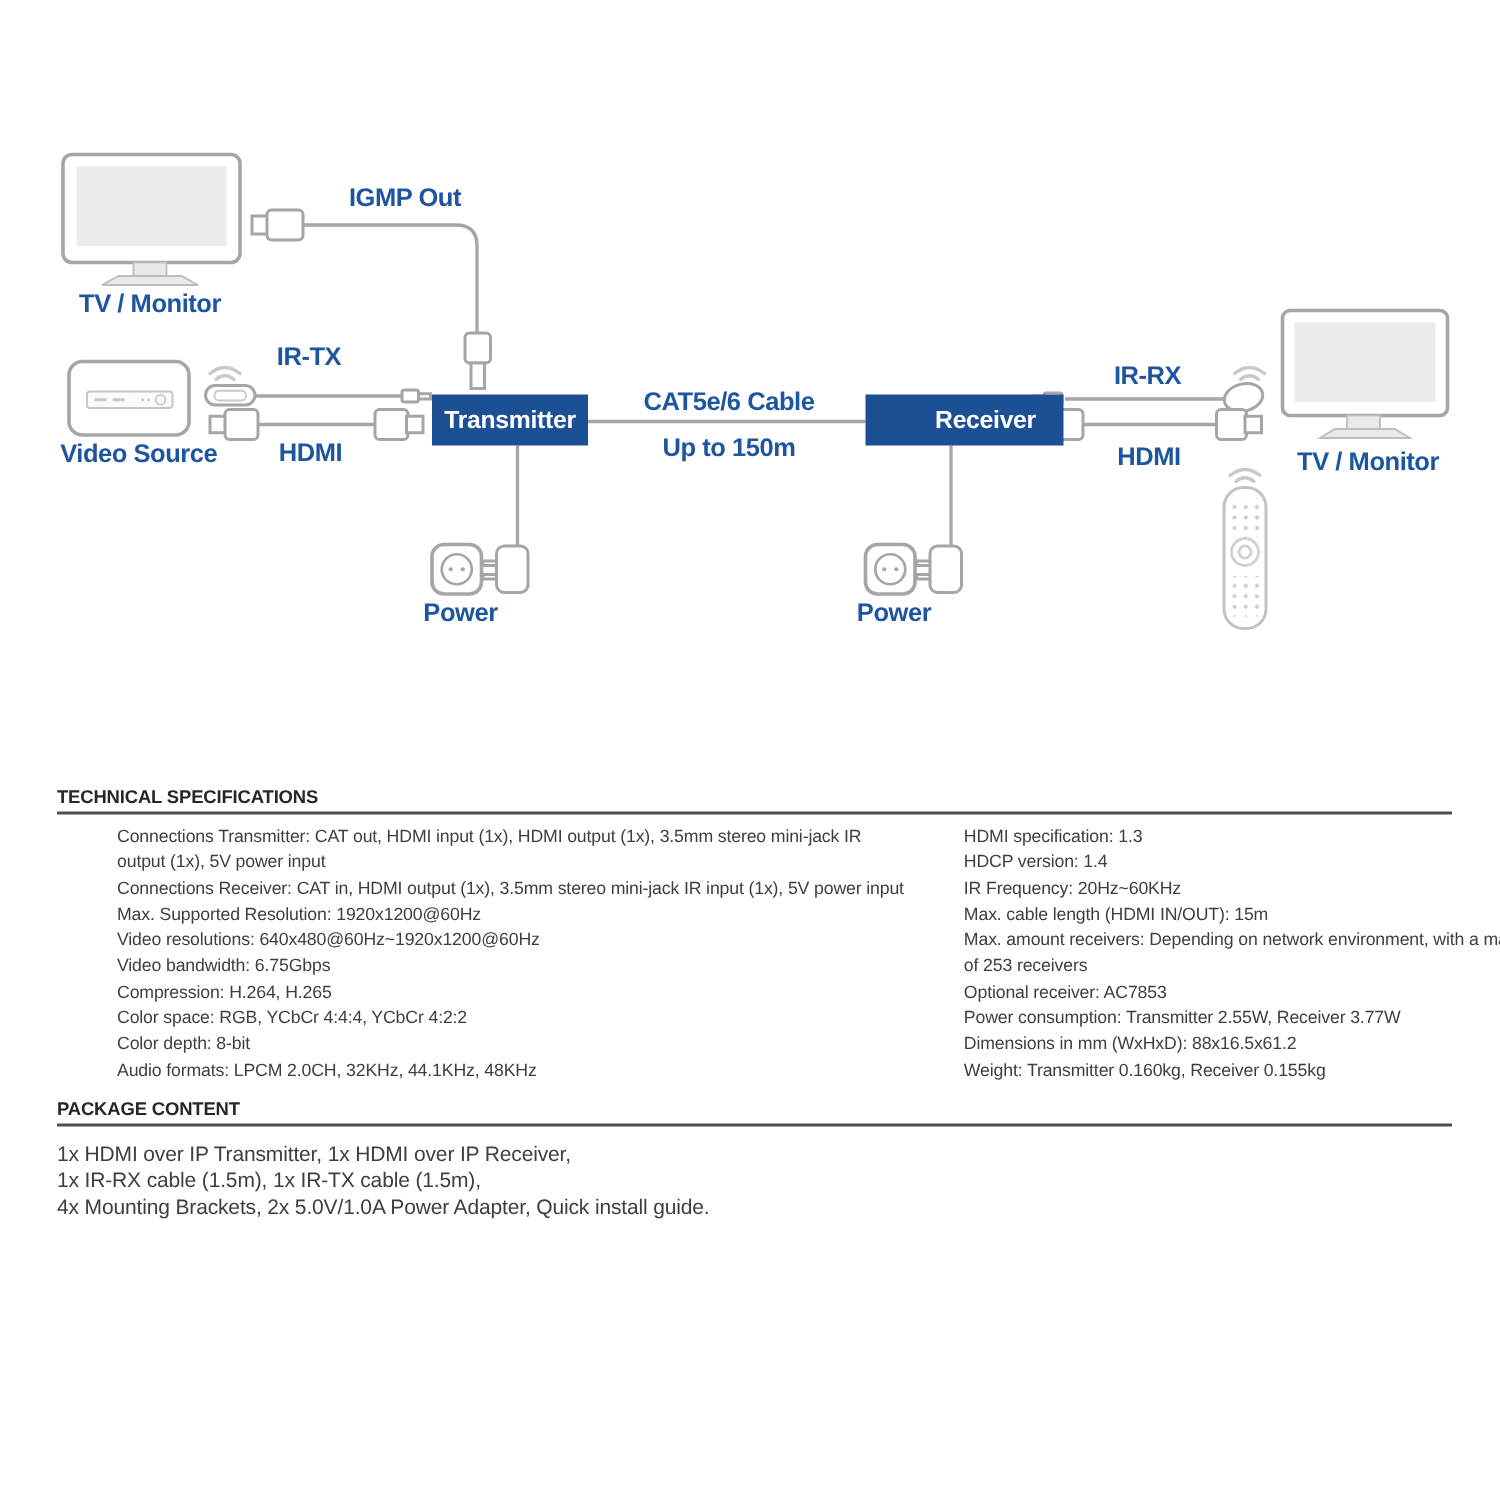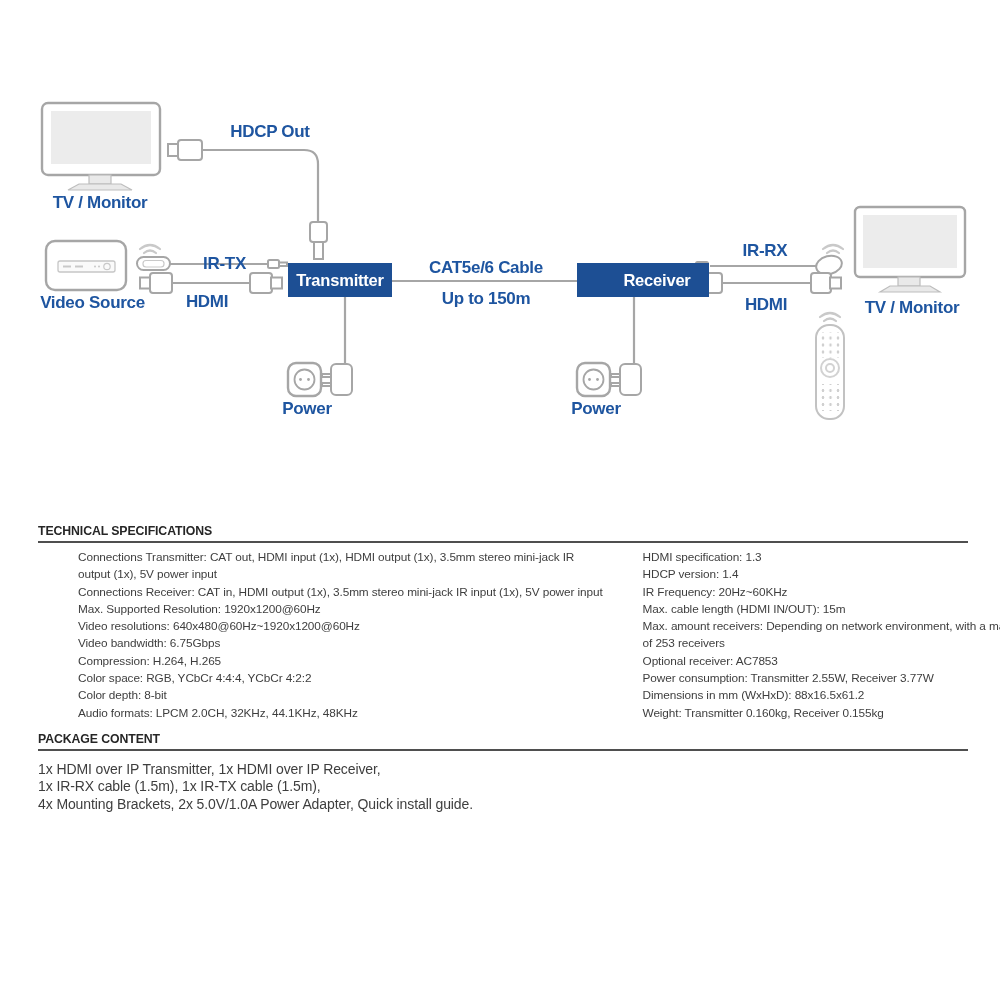--- a/index.html
+++ b/index.html
@@ -144,23 +144,23 @@
         <rect x="816" y="325" width="28" height="94" rx="13" class="remote"></rect>
         <circle cx="830" cy="368" r="9" class="inner2"></circle>
         <circle cx="830" cy="368" r="4" class="inner2"></circle>
       </g>
     </svg>
 
     <div class="dotgrid" style="left:820px; top:332px; width:21px; height:26px;"></div>
     <div class="dotgrid" style="left:820px; top:384px; width:21px; height:27px;"></div>
 
     <div class="dlabel" style="left:30px;  top:193px; width:140px;">TV / Monitor</div>
-    <div class="dlabel" style="left:210px; top:122px; width:120px;">HDCP Out</div>
+    <div class="dlabel" style="left:210px; top:122px; width:120px;">IGMP Out</div>
     <div class="dlabel" style="left:20px;  top:293px; width:145px;">Video Source</div>
-    <div class="dlabel" style="left:166px; top:254px; width:80px;text-align:right;">IR-TX</div>
+    <div class="dlabel" style="left:166px; top:228px; width:80px;">IR-TX</div>
     <div class="dlabel" style="left:167px; top:292px; width:80px;">HDMI</div>
     <div class="devbox" style="left:288px; top:263px;">Transmitter</div>
     <div class="dlabel" style="left:406px; top:258px; width:160px;">CAT5e/6 Cable</div>
     <div class="dlabel" style="left:406px; top:289px; width:160px;">Up to 150m</div>
     <div class="devbox" style="left:577px; top:263px;padding-left:28px;">Receiver</div>
     <div class="dlabel" style="left:277px; top:399px; width:60px;">Power</div>
     <div class="dlabel" style="left:566px; top:399px; width:60px;">Power</div>
     <div class="dlabel" style="left:725px; top:241px; width:80px;">IR-RX</div>
     <div class="dlabel" style="left:726px; top:295px; width:80px;">HDMI</div>
     <div class="dlabel" style="left:842px; top:298px; width:140px;">TV / Monitor</div>

